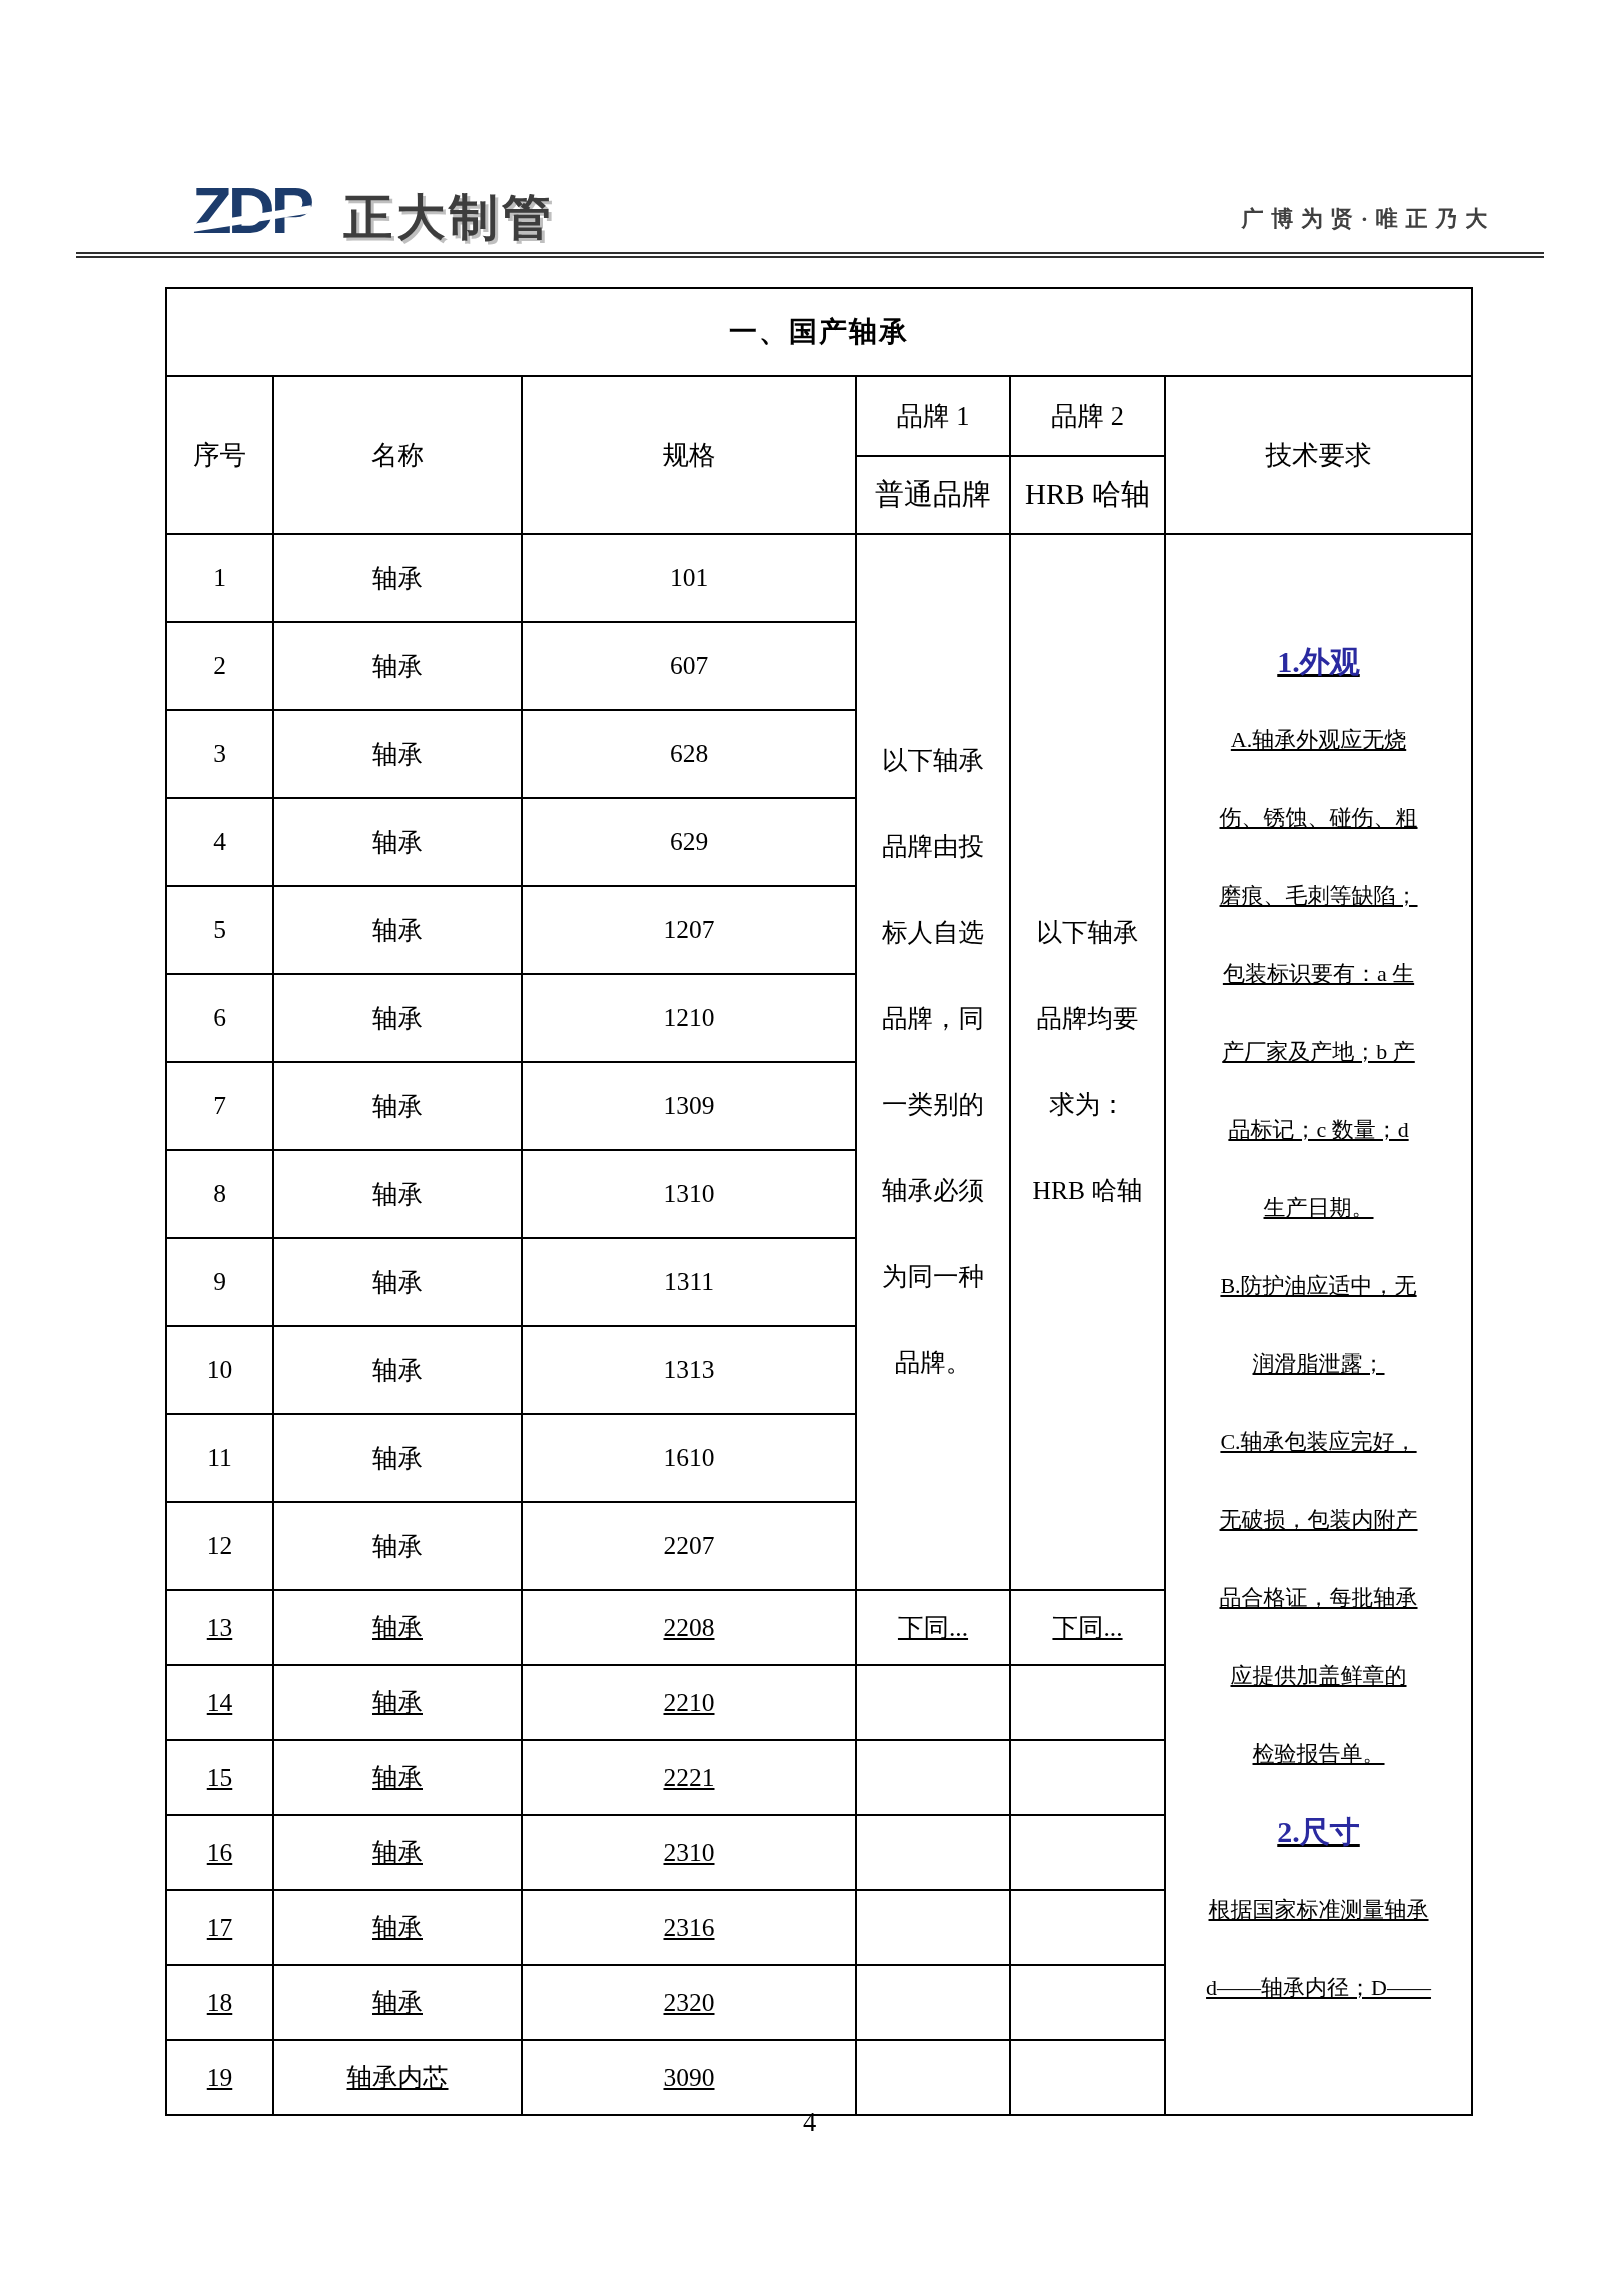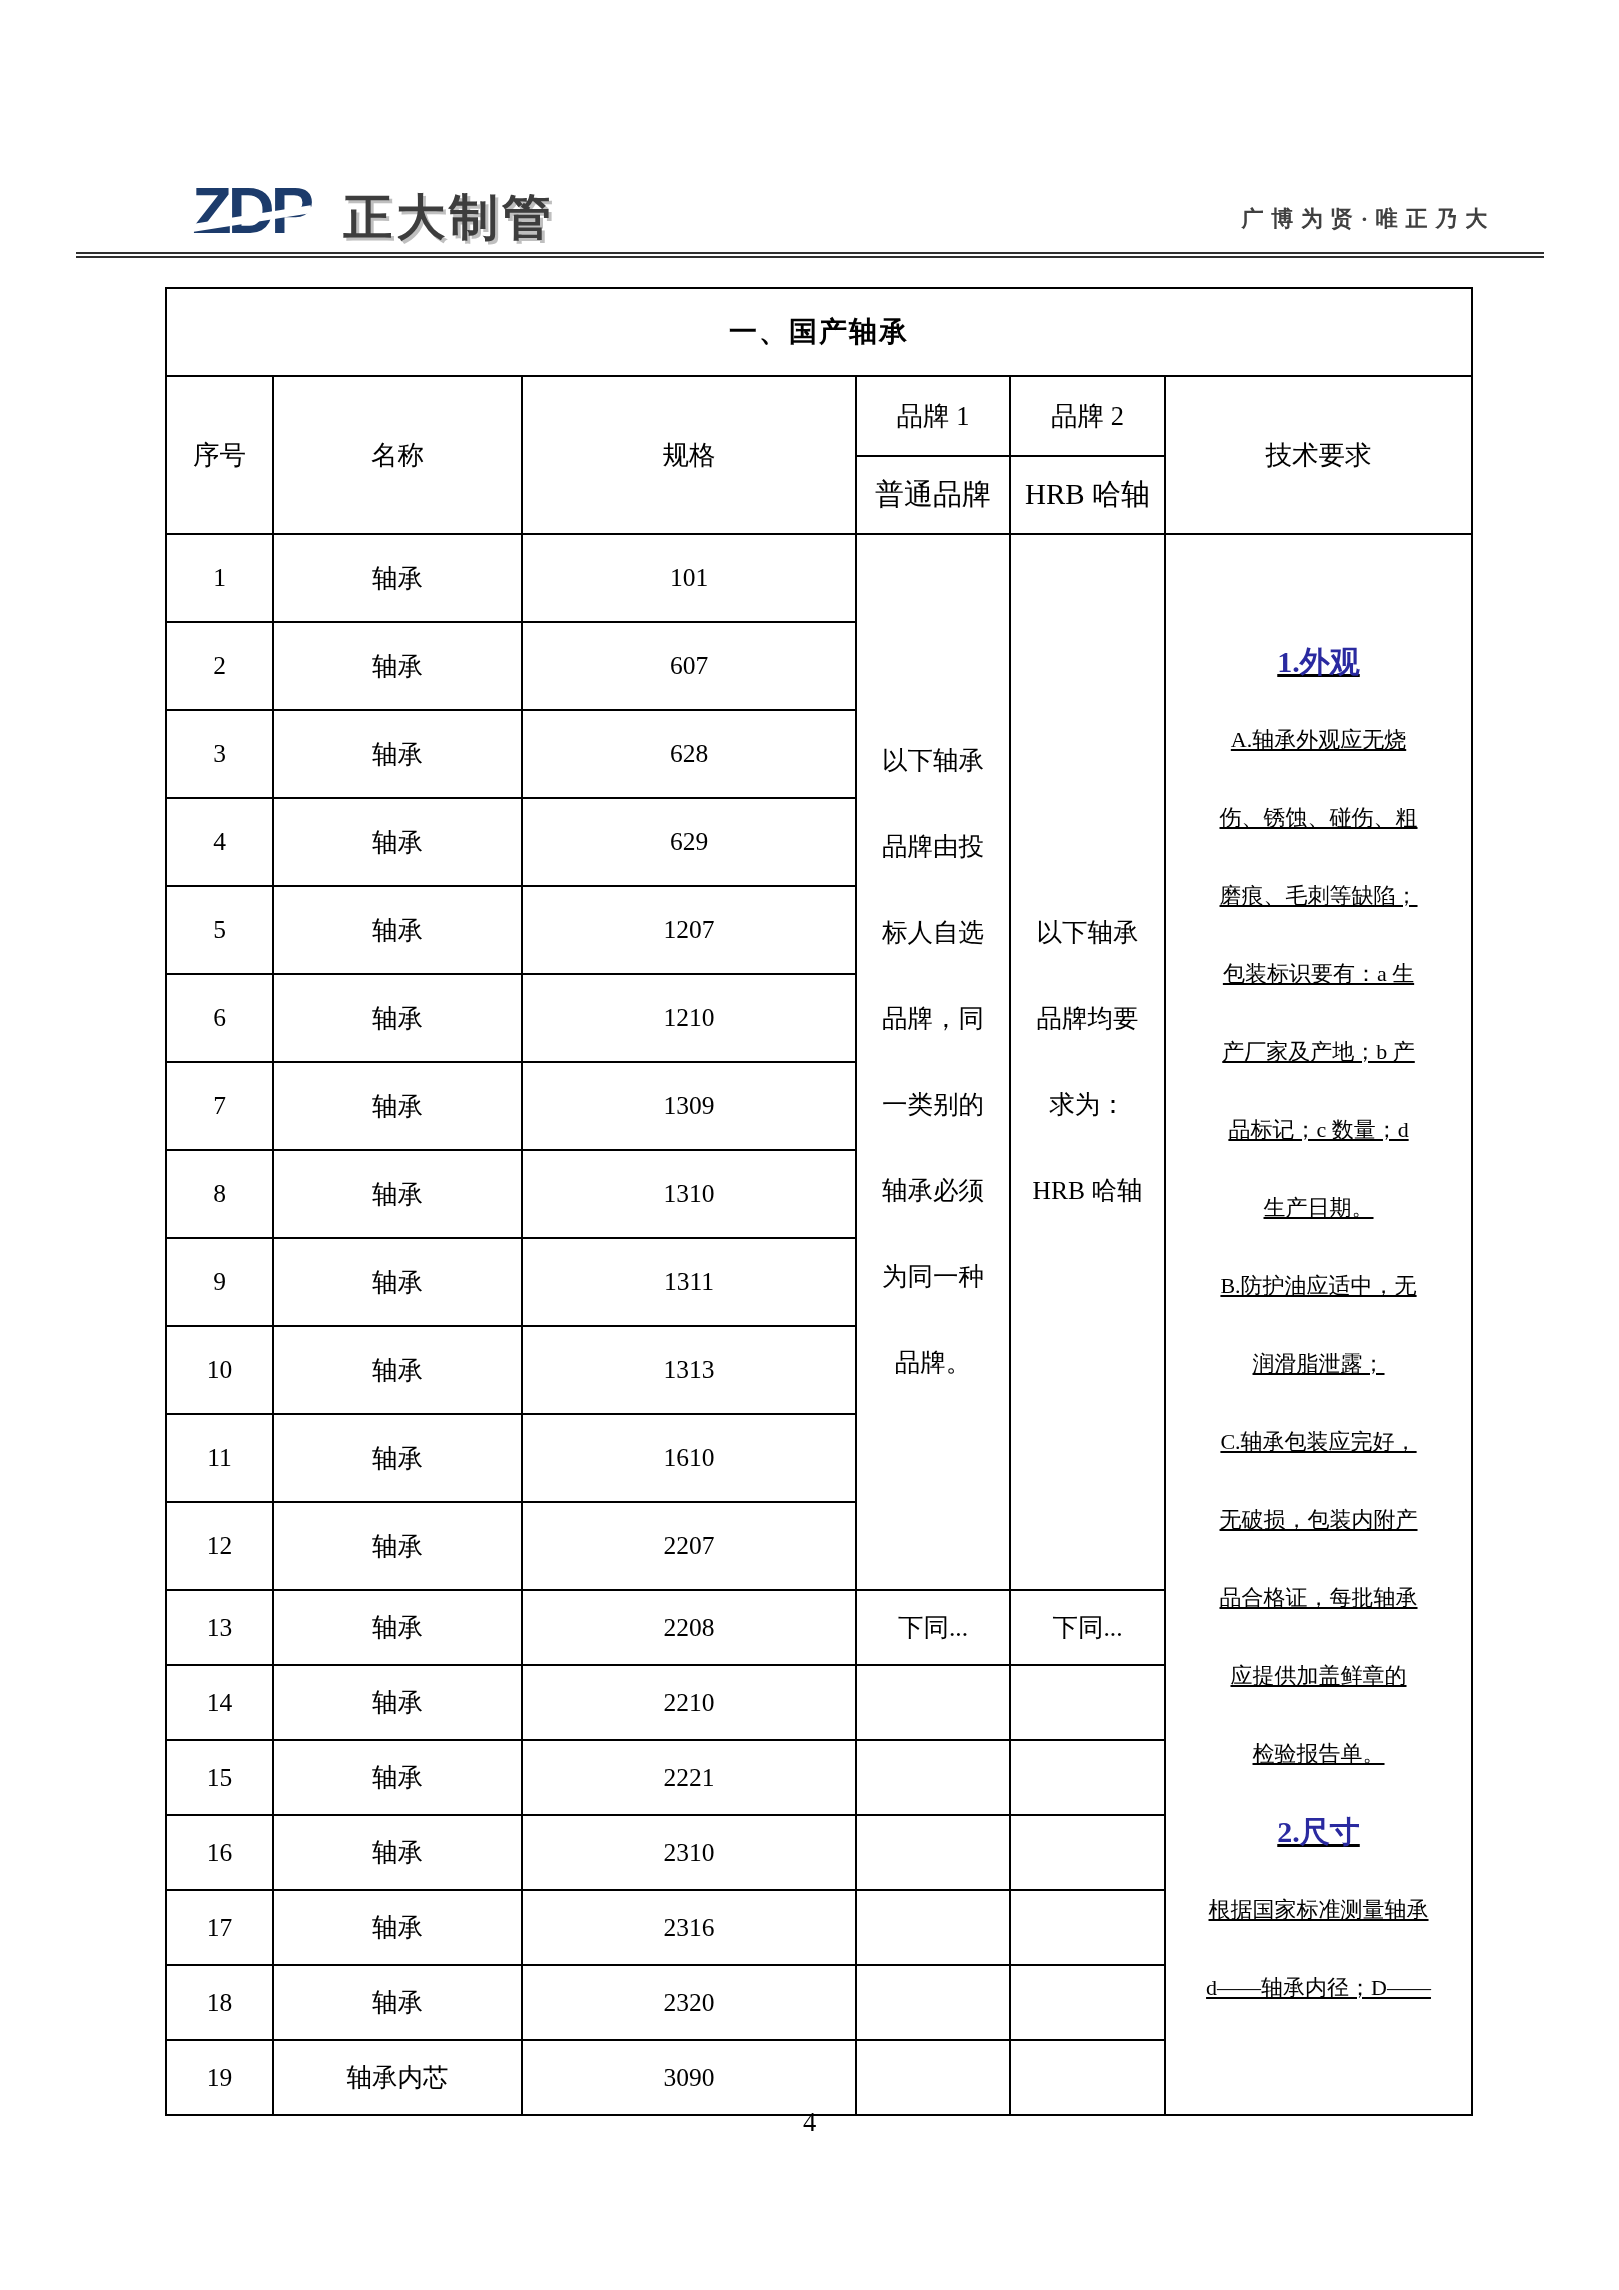--- a/index.html
+++ b/index.html
@@ -106,21 +106,21 @@
   }
   tr.section-row td {
     height: 86px;
     font-weight: bold;
     font-size: 28px;
     letter-spacing: 2px;
   }
   tr.head-row1 td { height: 78px; font-size: 26.5px; }
   tr.head-row2 td { height: 76px; font-size: 29px; }
   tr.r-tall td  { height: 86px; }
-  tr.r-short td { height: 73px; }
+  tr.r-short td { height: 73px; text-decoration: underline; }
 
   td.brand-note {
     vertical-align: top;
     line-height: 86px;
     white-space: pre-line;
     font-size: 25.5px;
   }
   td.ditto { font-size: 25.5px; }
 
   td.tech-cell {

